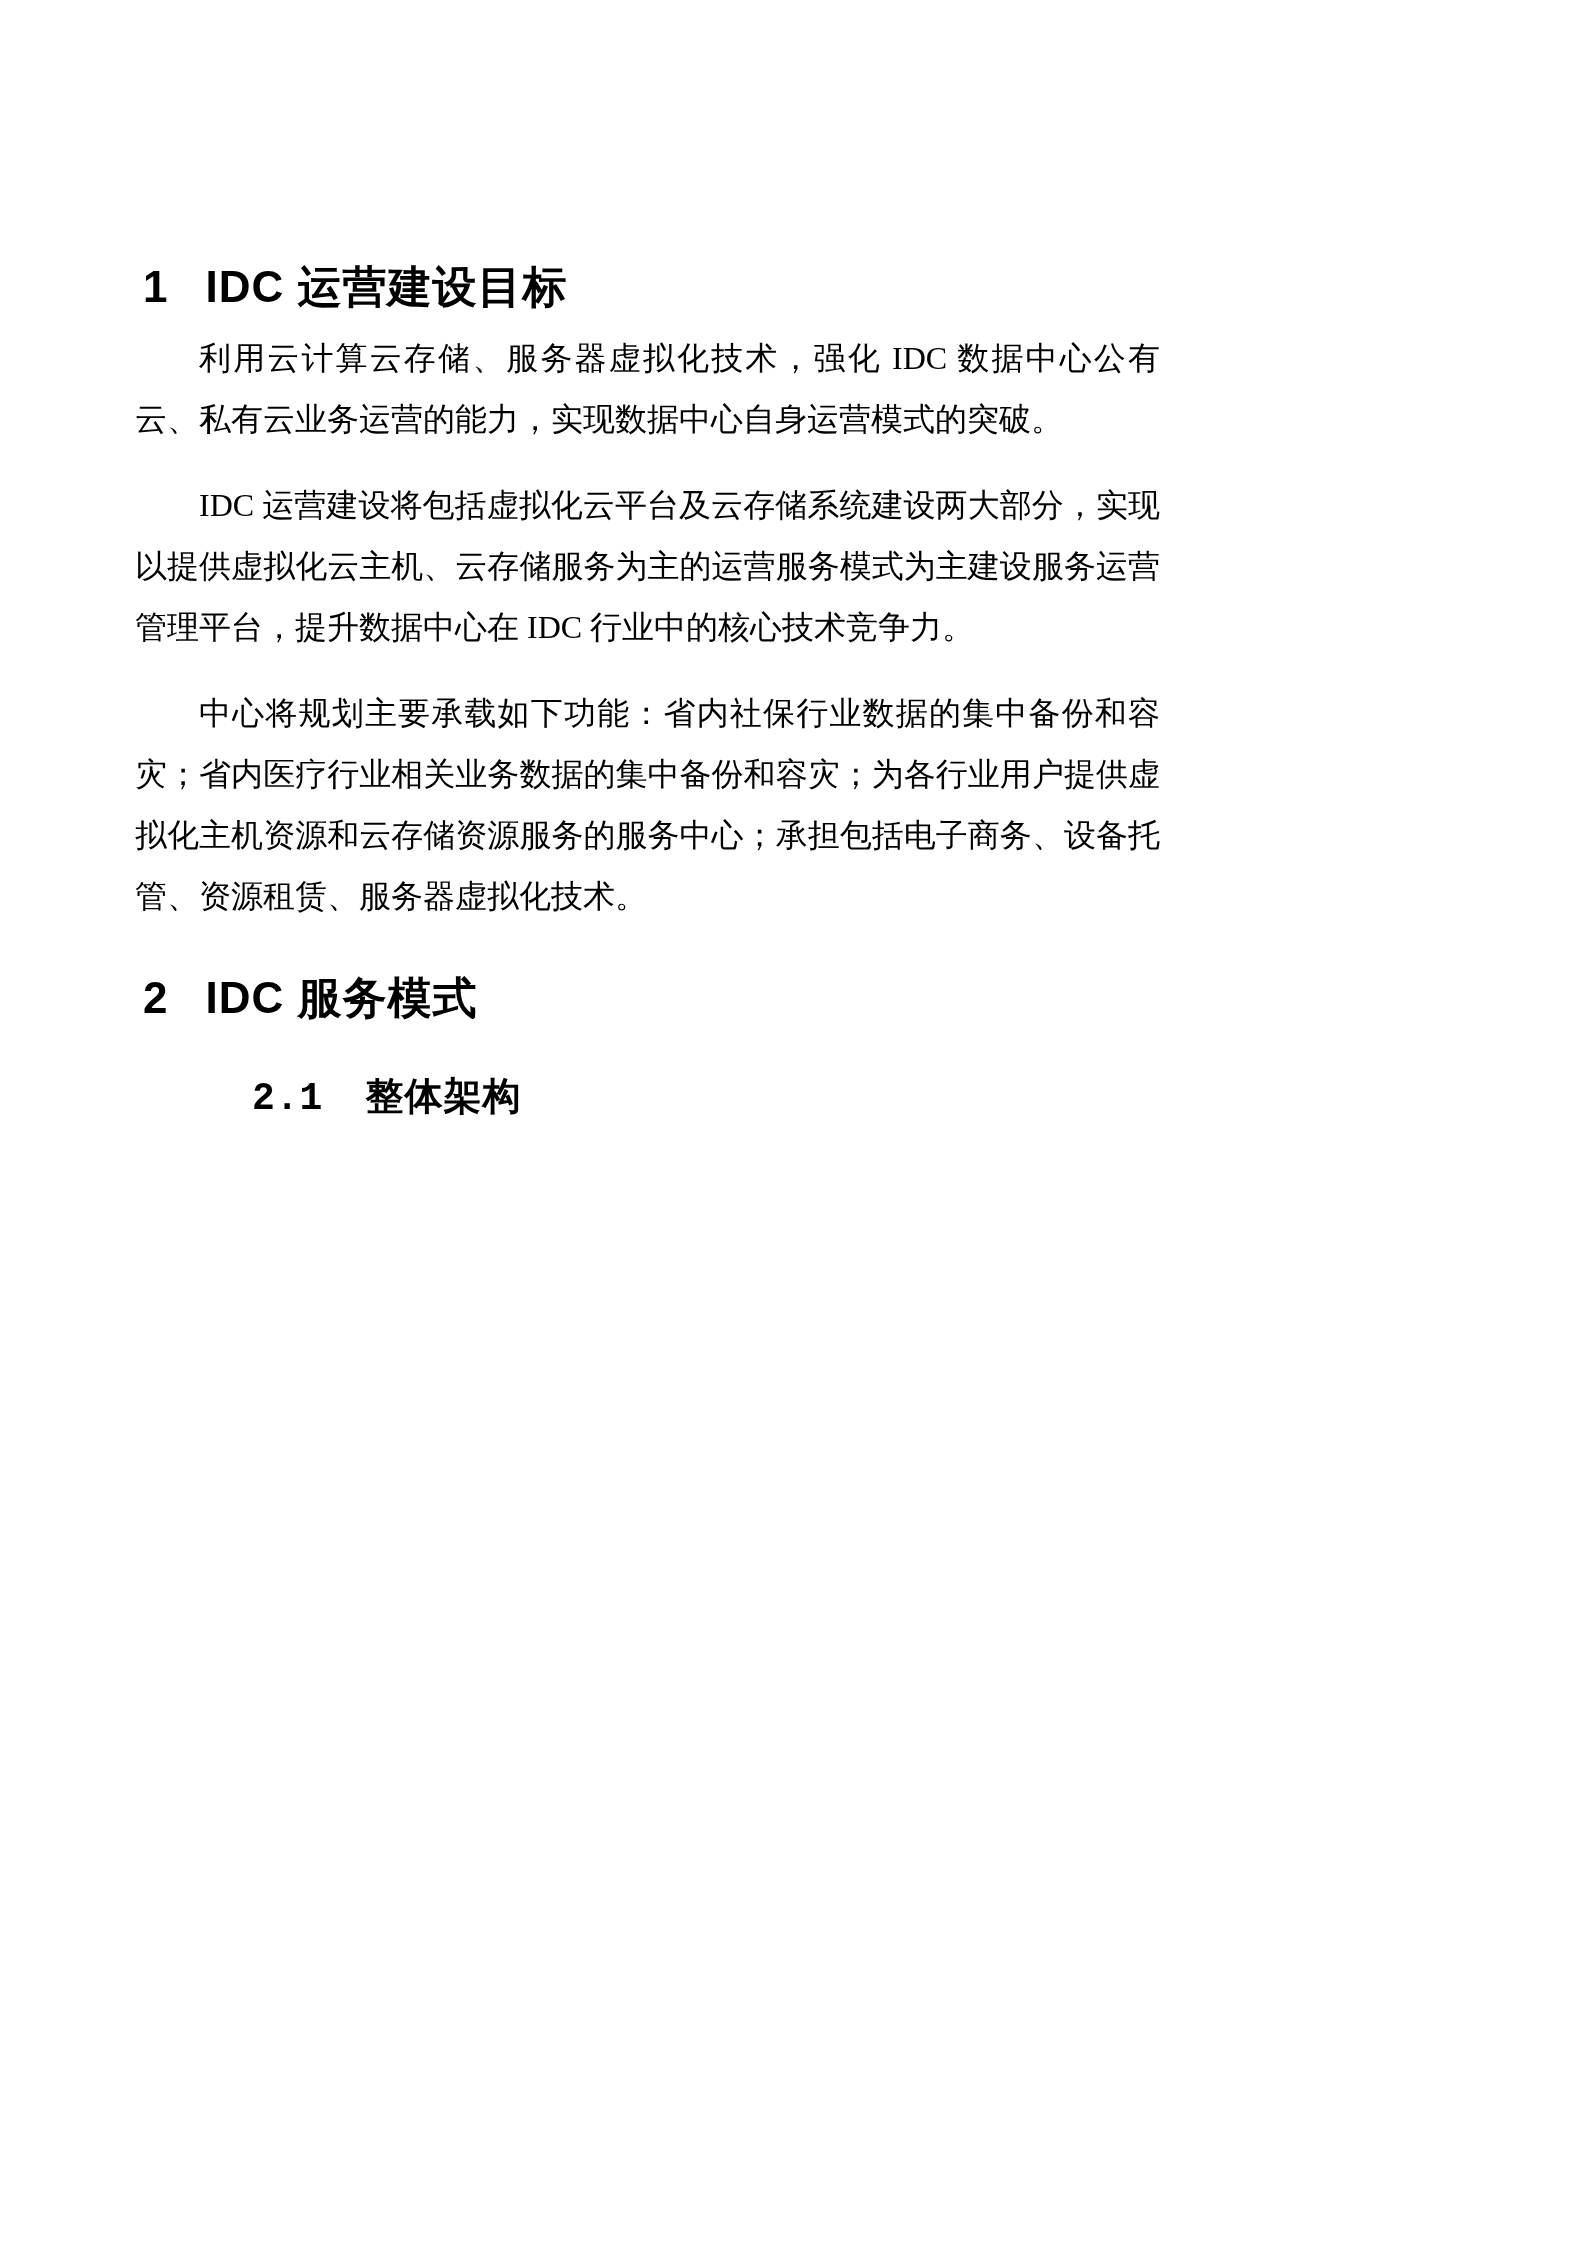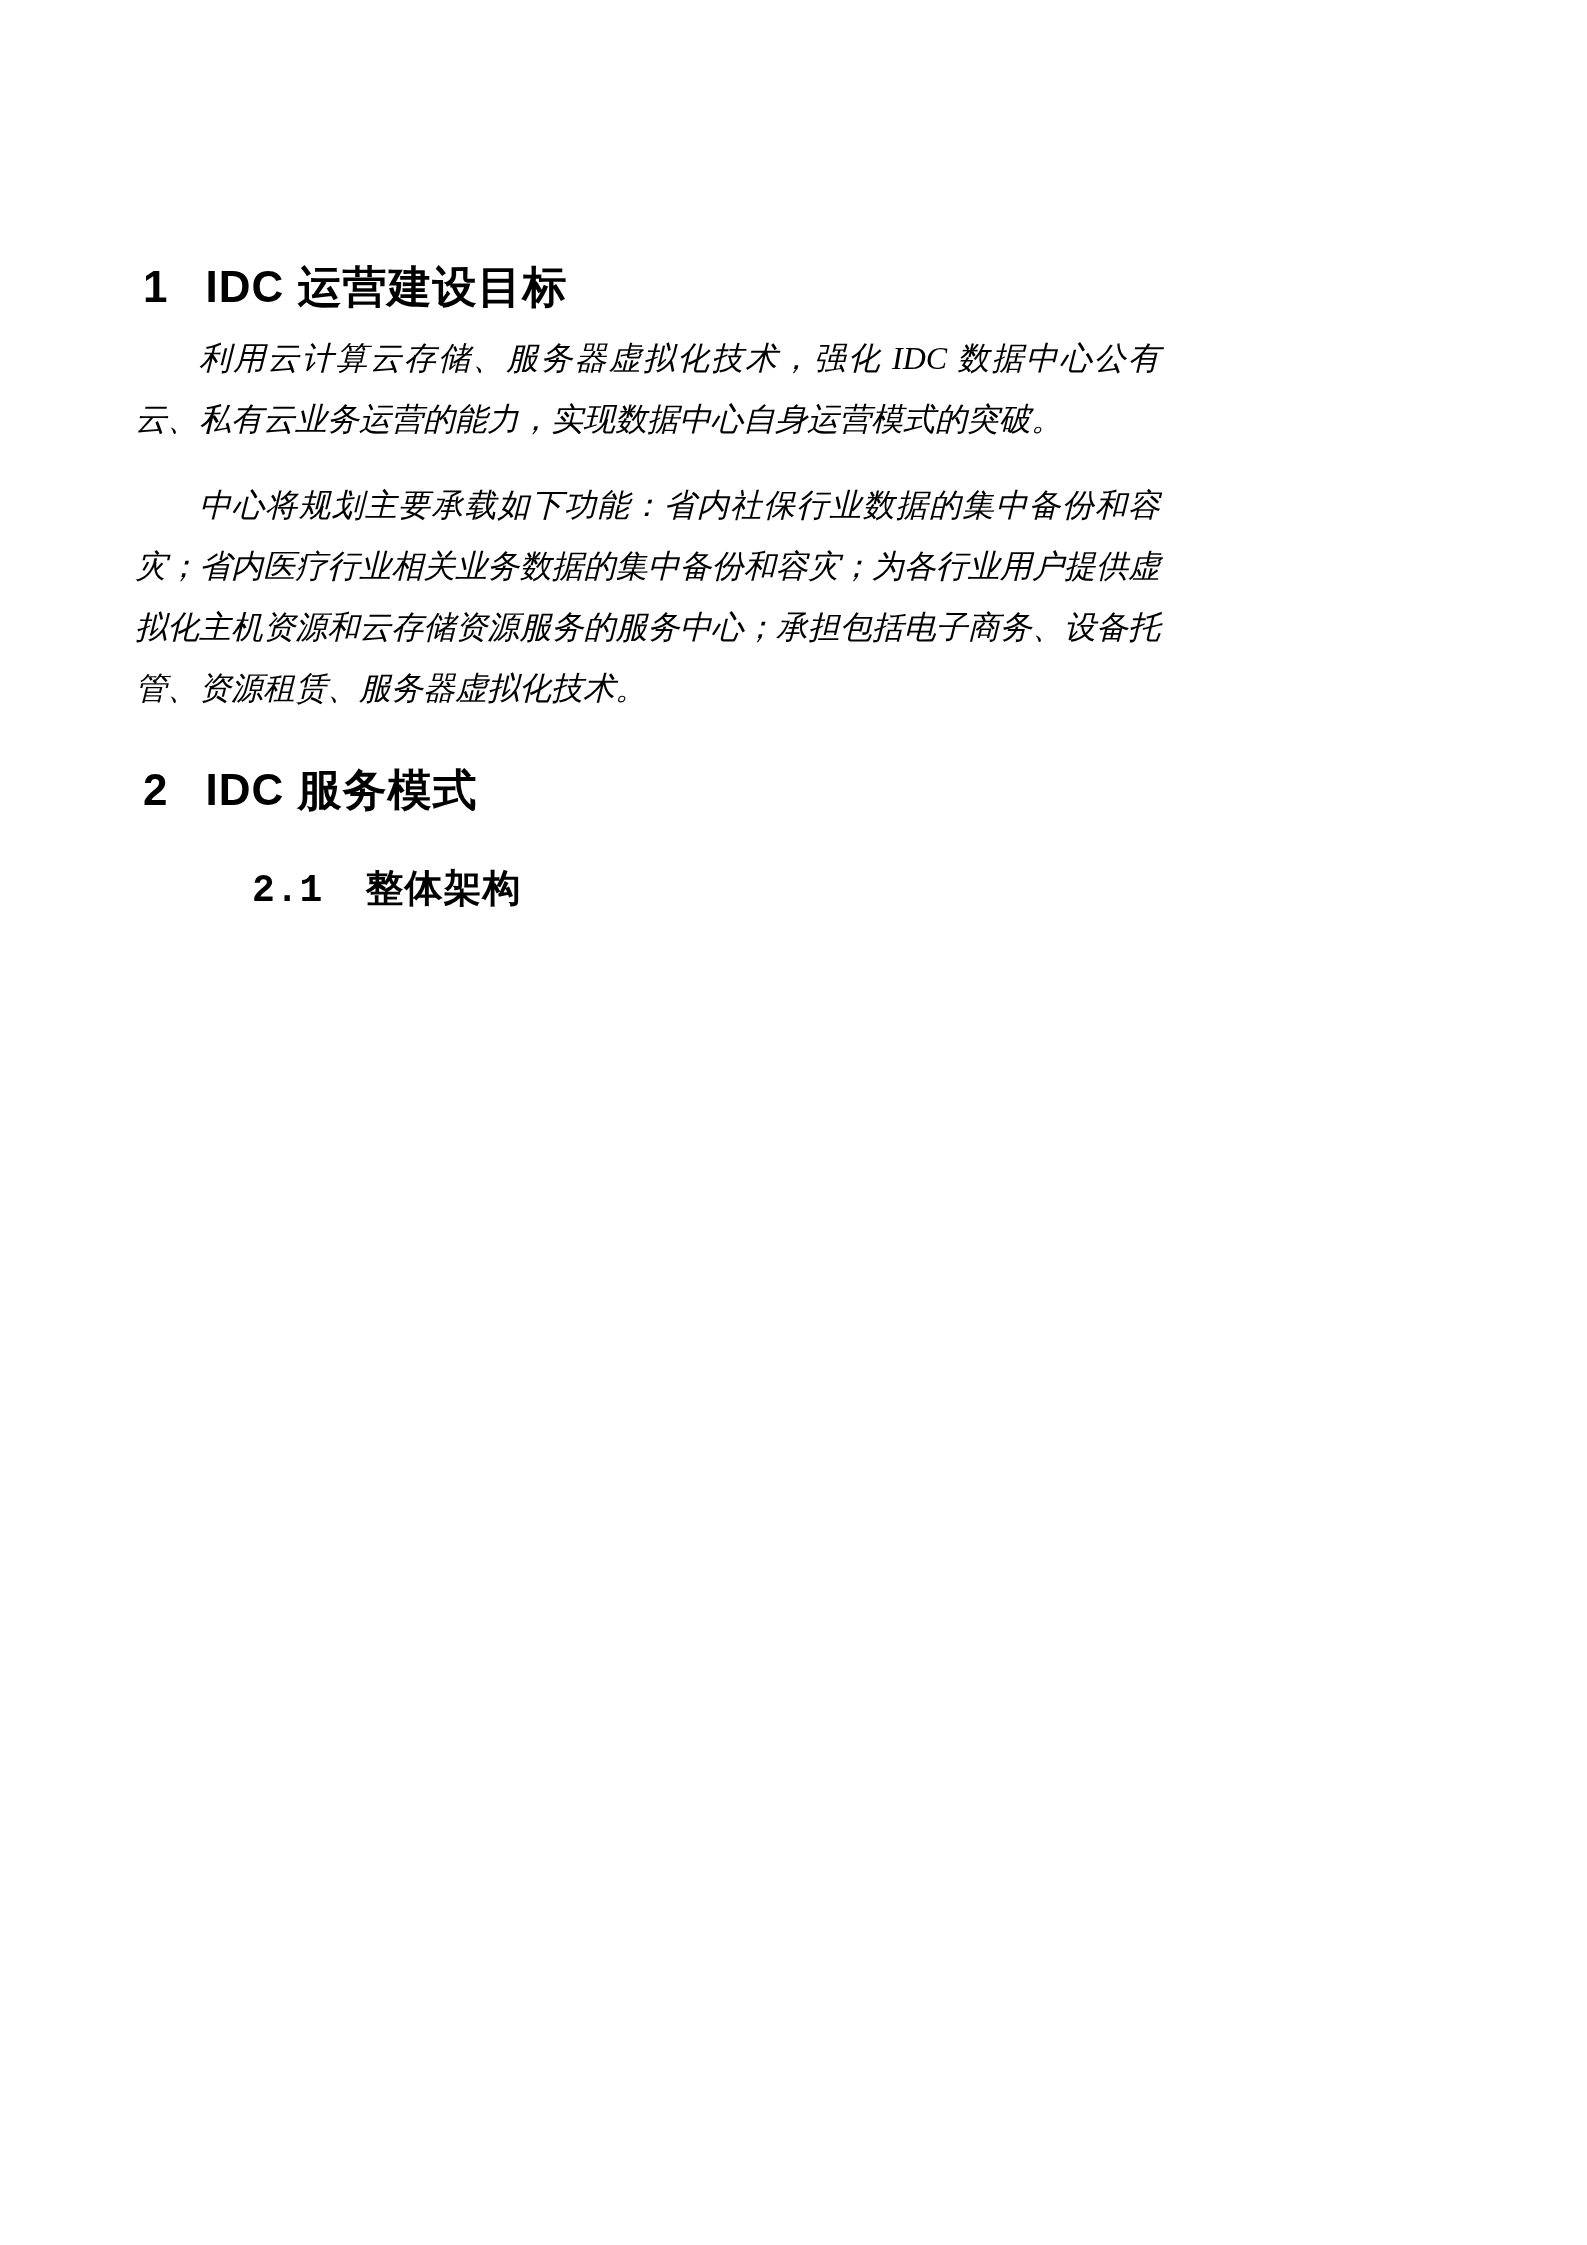--- a/index.html
+++ b/index.html
@@ -44,34 +44,34 @@
     display: inline-block;
     margin-right: 42px;
   }
   .body-para {
     font-family: "Liberation Serif", "DejaVu Serif", serif;
     font-size: 32px;
     line-height: 61px;
     text-align: justify;
     text-indent: 64px;
     margin: 0 0 25px 0;
-    font-style: italic;
   }
 </style>
 </head>
 <body>
 
 <div class="page">
 
   <div class="heading-1">
     <span class="h-num">1</span><span class="h-title">IDC 运营建设目标</span>
   </div>
 
   <p class="body-para">利用云计算云存储、服务器虚拟化技术，强化 IDC 数据中心公有云、私有云业务运营的能力，实现数据中心自身运营模式的突破。</p>
 
+  <p class="body-para">IDC 运营建设将包括虚拟化云平台及云存储系统建设两大部分，实现以提供虚拟化云主机、云存储服务为主的运营服务模式为主建设服务运营管理平台，提升数据中心在 IDC 行业中的核心技术竞争力。</p>
 
   <p class="body-para">中心将规划主要承载如下功能：省内社保行业数据的集中备份和容灾；省内医疗行业相关业务数据的集中备份和容灾；为各行业用户提供虚拟化主机资源和云存储资源服务的服务中心；承担包括电子商务、设备托管、资源租赁、服务器虚拟化技术。</p>
 
   <div class="heading-1 spaced-top">
     <span class="h-num">2</span><span class="h-title">IDC 服务模式</span>
   </div>
 
 
   <div class="heading-2">
     <span class="h-num">2.1</span><span class="h-title">整体架构</span>

